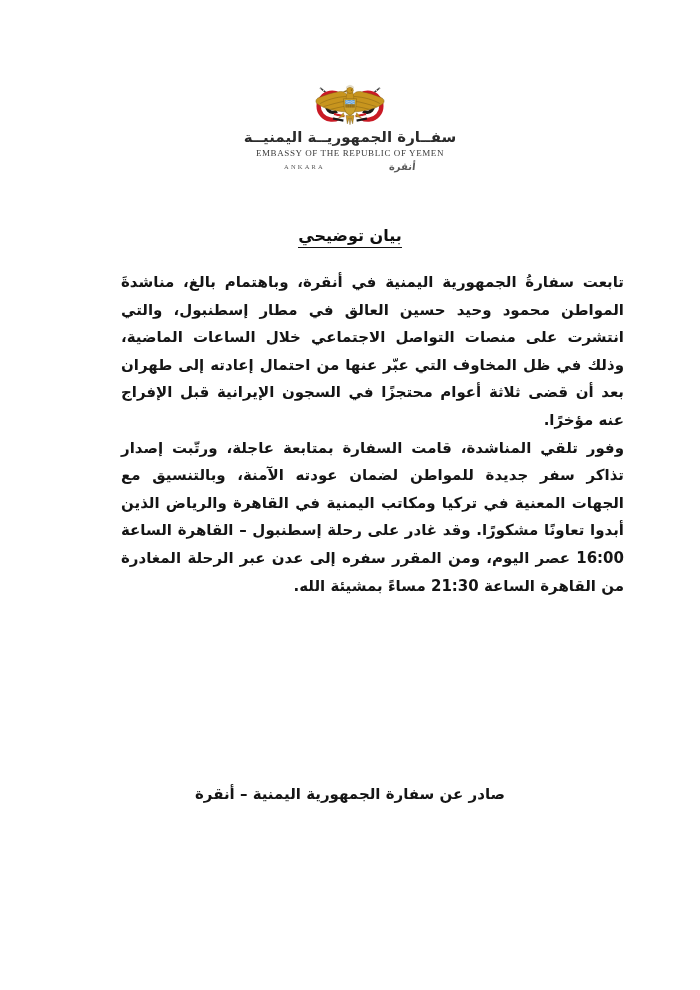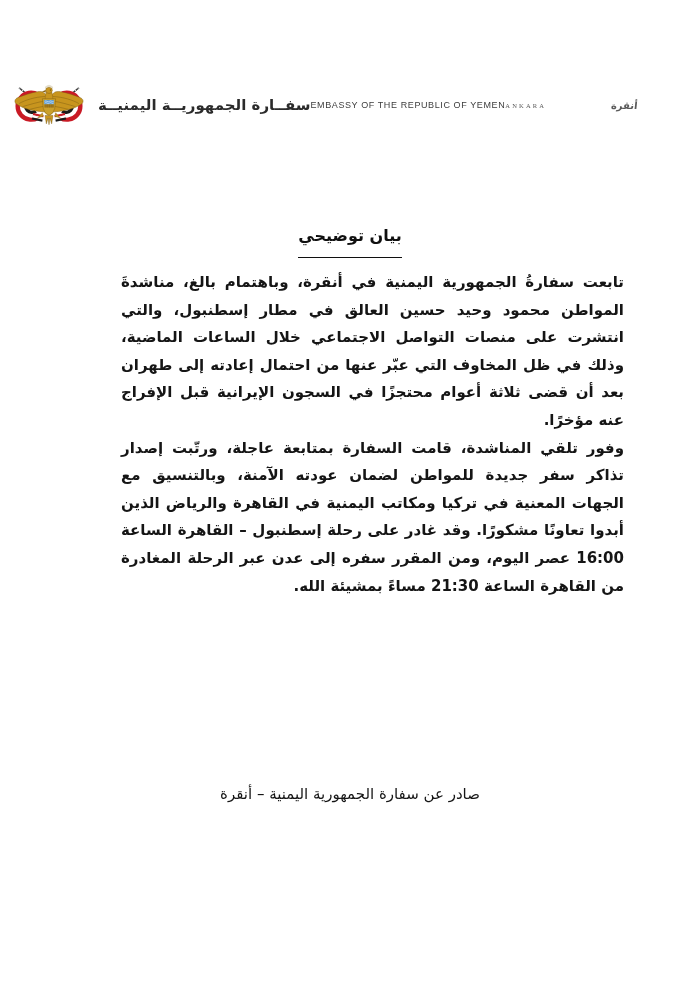--- a/index.html
+++ b/index.html
@@ -8,34 +8,34 @@
     width:700px;height:990px;
     margin:0 auto;
     background:#ffffff;
     font-family:"DejaVu Sans", sans-serif;
     color:#151515;
     overflow:hidden;
   }
   
   .letterhead{
     position:absolute; top:82px; left:0; right:0;
-    display:flex; flex-direction:row; align-items:center;
+    display:flex; flex-direction:column; align-items:center;
   }
   .emblem-svg{ width:98px; height:44px; display:block; }
   .calligraphy{
     margin-top:2px;
     font-size:15px; font-weight:bold; color:#2b2b2b;
     letter-spacing:0.5px;
     direction:rtl;
     transform:scaleY(0.96);
     white-space:nowrap;
   }
   .embassy-en{
     margin-top:2px;
-    font-family:Liberation Sans, sans-serif;
+    font-family:Liberation Serif, serif;
     font-size:9px; letter-spacing:0.6px; color:#3c3c3c;
     white-space:nowrap;
   }
   .city-row{
     width:132px;
     margin-top:3px;
     display:flex; justify-content:space-between; align-items:center;
   }
   .city-en{
     font-family:"Liberation Serif", serif;
@@ -47,39 +47,39 @@
   }
   
   .title-wrap{
     position:absolute; top:226px; left:0; right:0;
     text-align:center; direction:rtl;
   }
   .title-text{
     display:inline-block;
     font-size:16px; font-weight:bold; color:#101010;
     border-bottom:1.5px solid #101010;
-    padding-bottom:12px;
+    padding-bottom:2px;
   }
   
   .body-text{
     position:absolute; top:269px; left:99px; width:503px;
     direction:rtl;
     text-align:justify; text-justify:inter-word;
     font-size:15px; font-weight:bold;
     line-height:27.6px;
     color:#151515;
     margin-left:22px;
   }
   .body-text p{ margin:0; }
   .body-text p.spaced{ margin-top:27.6px; }
   
   .doc-footer{
     position:absolute; top:781px; left:0; right:0;
     text-align:center;
-    font-size:15px; font-weight:normal;
+    font-size:15px; font-weight:bold;
     line-height:27.6px;
     color:#151515;
   }
   .issued-line{ direction:rtl; }
   .date-line{ direction:ltr; }
 </style>
 </head>
 <body>
 
 <div class="page">

